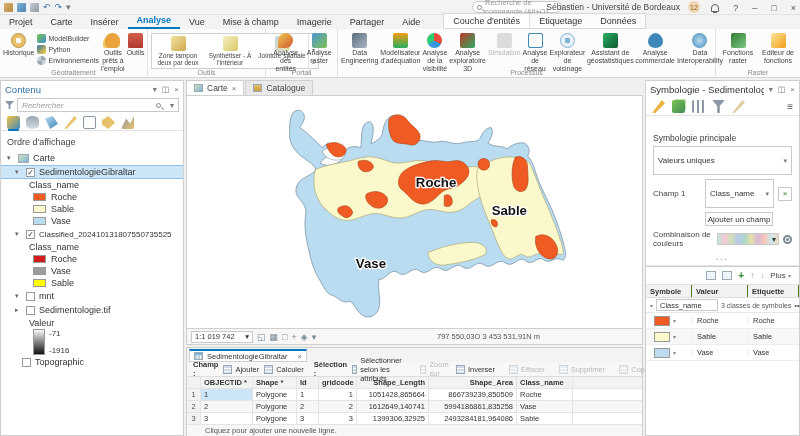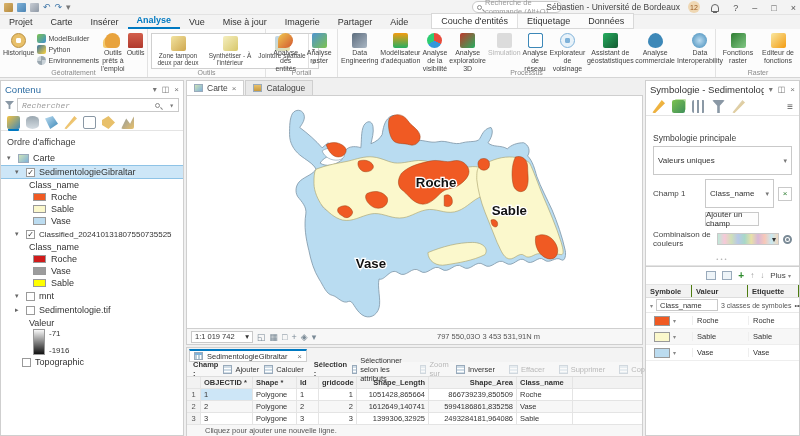--- a/index.html
+++ b/index.html
@@ -71,21 +71,21 @@
   
   #main { position:absolute; left:0; top:78px; width:800px; height:358px; }
   #left-panel { position:absolute; left:0; top:2px; width:184px; height:356px; background:#fff; border:1px solid #cfcfcf; }
   #center { position:absolute; left:186px; top:2px; width:457px; height:356px; }
   #right-panel { position:absolute; left:645px; top:2px; width:155px; height:356px; background:#fff; border:1px solid #cfcfcf; }
 
   
   .panel-header { height:16px; display:flex; align-items:center; padding:0 4px; background:#fff; }
   .panel-title { color:#2d6da3; font-size:9.5px; flex:1; white-space:nowrap; overflow:hidden; }
   .panel-ctrl { color:#777; font-size:8px; margin-left:5px; }
-  .searchrow { display:flex; align-items:center; gap:3px; padding:1px 4px;font-family:Liberation Mono, monospace; }
+  .searchrow { display:flex; align-items:center; gap:3px; padding:1px 4px; }
   .funnel { width:9px; height:8px; background:#8a98a5; clip-path:polygon(0 0,100% 0,60% 50%,60% 100%,40% 100%,40% 50%); flex:none;}
   .searchbox { flex:1; height:14px; border:1px solid #c9c9c9; display:flex; align-items:center; padding:0 4px; gap:4px; background:#fff; }
   .searchbox .ph { flex:1; color:#9a9a9a; font-style:italic; font-size:8px; }
   .licons { display:flex; gap:6px; padding:3px 6px 1px 6px; border-bottom:1px solid #e4e4e4; }
   .licon { width:13px; height:13px; border-radius:2px; }
   .licon.active { box-shadow:0 3px 0 -1px #0079c1; }
   .li1{background:linear-gradient(135deg,#f5c342,#3d88b8);} .li2{background:linear-gradient(#9aa7b0,#d5dde3); border-radius:50% / 30%;}
   .li3{background:linear-gradient(135deg,#bcdcf0,#3d88b8); clip-path:polygon(0 20%,60% 0,100% 60%,40% 100%);}
   .li4{background:linear-gradient(135deg,#e8a33d,#f3e3a0); clip-path:polygon(0 100%,80% 0,100% 20%,20% 100%);}
   .li5{background:linear-gradient(#fff,#fff) padding-box; border:1px solid #8a98a5;}
@@ -152,21 +152,21 @@
   .sy3{background:repeating-linear-gradient(90deg,#8a98a5 0 2px,#fff 2px 5px), repeating-linear-gradient(#8a98a5 0 2px,#fff 2px 5px);}
   .sy4{background:#8a98a5; clip-path:polygon(0 0,100% 0,60% 45%,60% 100%,40% 100%,40% 45%);}
   .sy5{background:linear-gradient(135deg,#d5dde3,#e8c06a); clip-path:polygon(0 100%,80% 0,100% 20%,20% 100%);}
   .sy-menu { margin-left:auto; color:#555; font-size:10px; }
   .sy-section { padding:6px 7px 3px 7px; font-weight:normal; color:#3a3a3a; font-size:8.5px;margin-top:11px; }
   .combo { height:29px; border:1px solid #c9c9c9; background:#fff; display:flex; align-items:center; justify-content:space-between; padding:0 4px; font-size:8px; color:#333; }
   .combo .car { color:#777; font-size:7px; }
   .fieldrow { display:flex; align-items:center; padding:4px 7px 0 7px; gap:4px; font-size:8px; }
   .fieldrow .flabel { width:48px; color:#444; }
   .xbtn { width:14px; height:14px; border:1px solid #c9c9c9; background:#fff; color:#2e7d32; font-size:8px; display:flex; align-items:center; justify-content:center; }
-  .addfield { margin:4px 7px 0 59px; height:14px; border:1px solid #c9c9c9; background:#fdfdfd; display:flex; align-items:center; justify-content:center; font-size:8px; color:#333; width:54px; }
+  .addfield { margin:4px 7px 0 59px; height:14px; border:1px solid #c9c9c9; background:#fdfdfd; display:flex; align-items:center; justify-content:center; font-size:8px; color:#333; width:68px; }
   .ramp { flex:1; height:12px; border:1px solid #c9c9c9; background:linear-gradient(90deg,#bfe8d8,#f7c8d8,#cfe0b8,#b8c8e8,#a8d8c8,#e8e0a8,#d8b8d8,#f8c8b8,#c8e8f0,#f0d8c0); display:flex; align-items:center; justify-content:flex-end; padding-right:2px; }
   .gear { width:9px; height:9px; border:2px solid #7a8a96; border-radius:50%; position:relative; }
   .gear:after{content:"";position:absolute;left:1px;top:1px;width:3px;height:3px;background:#7a8a96;border-radius:50%;}
   .splitter { text-align:center; color:#b5b5b5; font-size:6px; letter-spacing:2px; padding:3px 0; border-bottom:1px solid #e4e4e4; }
   .sy-tabs { display:flex; gap:1px; padding:3px 6px 0 6px; }
   .sytab { padding:2px 8px; font-size:8px; border:1px solid #cfcfcf; border-bottom:none; background:#ececec; color:#444; }
   .sytab.active { background:#fff; font-weight:bold; }
   .sy-toolbar { display:flex; align-items:center; justify-content:flex-end; gap:6px; padding:3px 8px; border-top:1px solid #cfcfcf; border-bottom:1px solid #e4e4e4; font-size:8px; color:#444; }
   .stb-ic { width:10px; height:9px; border:1px solid #9ab; background:#eef4f8; }
   .plus { color:#2e8b2e; font-weight:bold; font-size:10px; }
@@ -212,21 +212,21 @@
     <span>×</span>
   </div>
 </div>
 
 <div id="tabrow">
   <span class="rtab">Projet</span>
   <span class="rtab">Carte</span>
   <span class="rtab">Insérer</span>
   <span class="rtab active">Analyse</span>
   <span class="rtab">Vue</span>
-  <span class="rtab">Mise à jour</span>
+  <span class="rtab">Mise à champ</span>
   <span class="rtab">Imagerie</span>
   <span class="rtab">Partager</span>
   <span class="rtab">Aide</span>
   <div id="ctx-tabs">
     <span class="rtab first">Couche d'entités</span>
     <span class="rtab">Etiquetage</span>
     <span class="rtab">Données</span>
   </div>
 </div>
 

